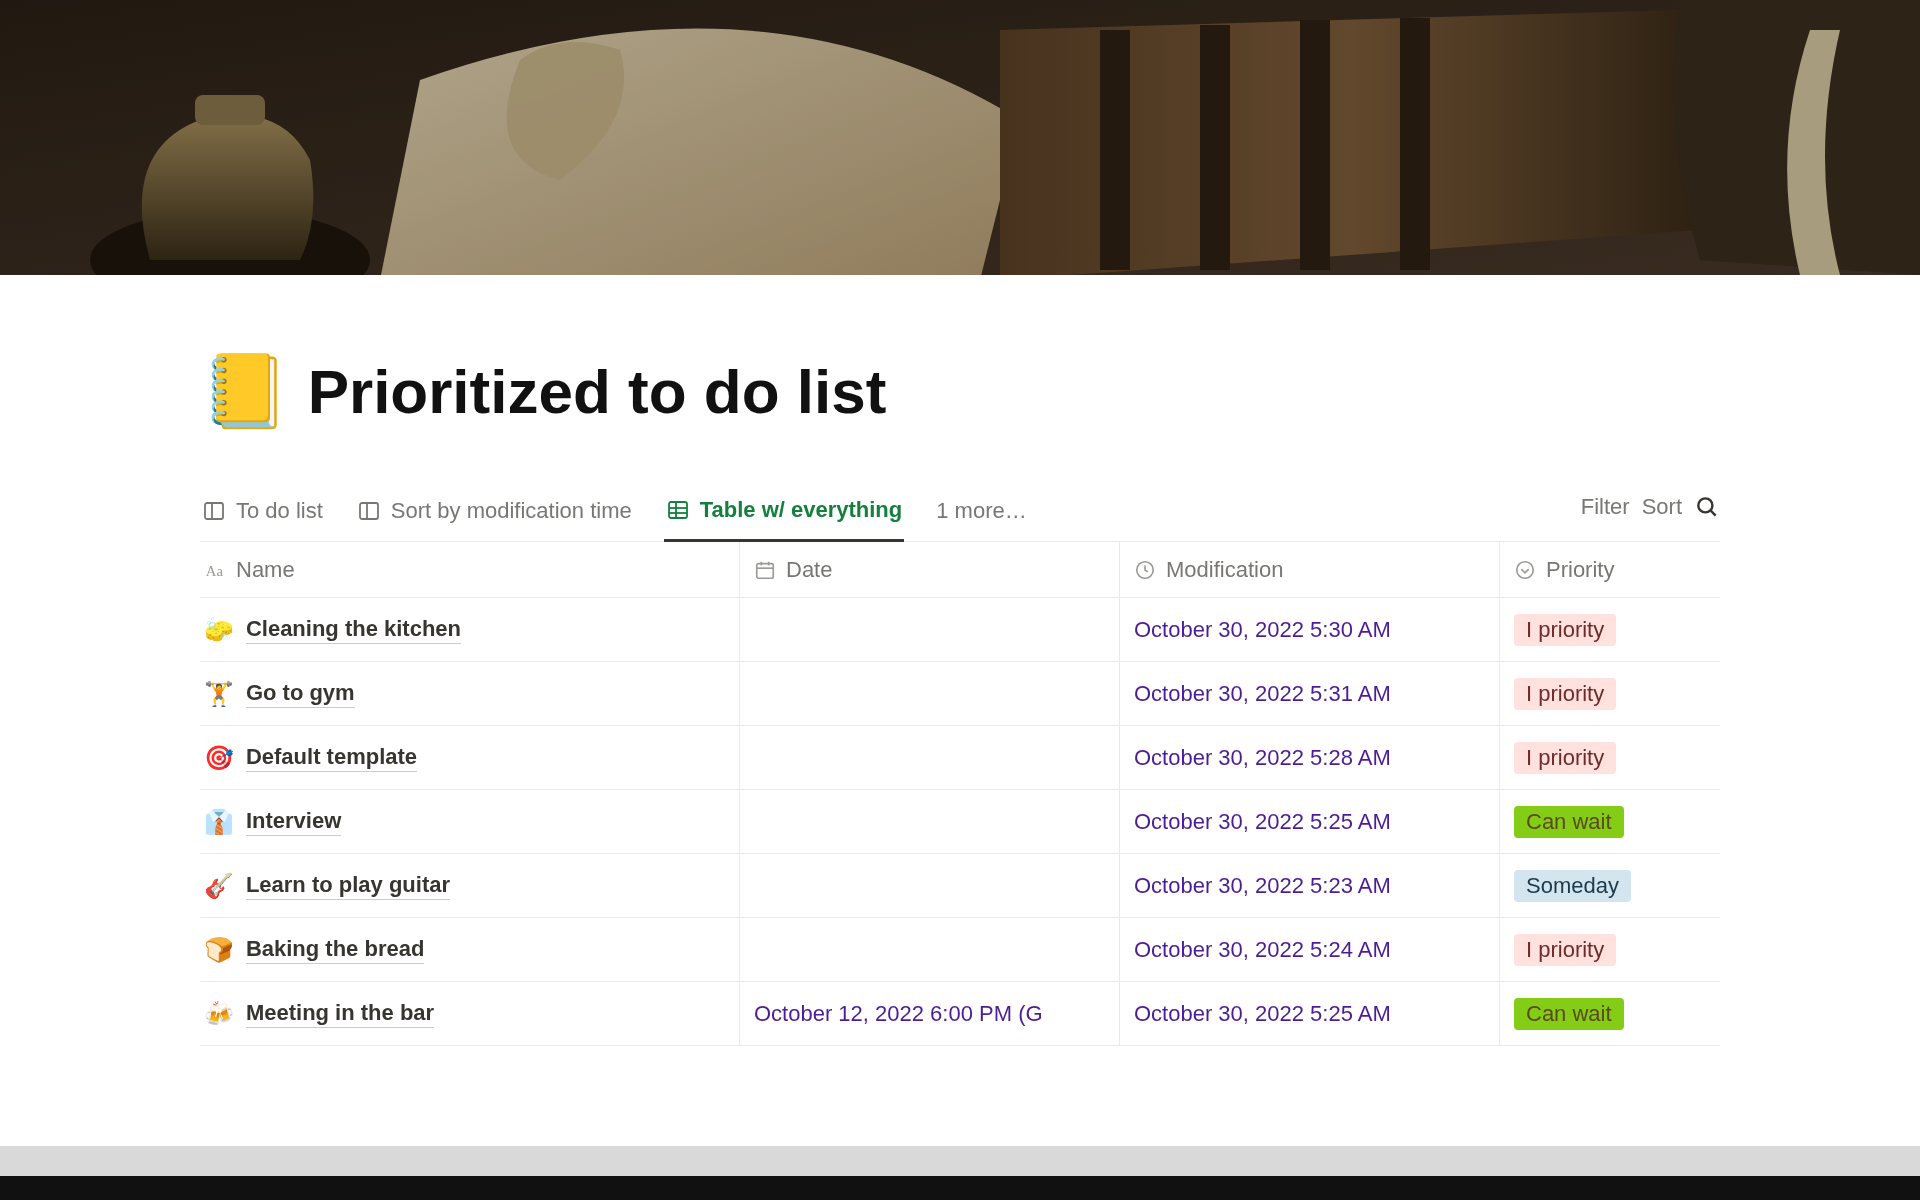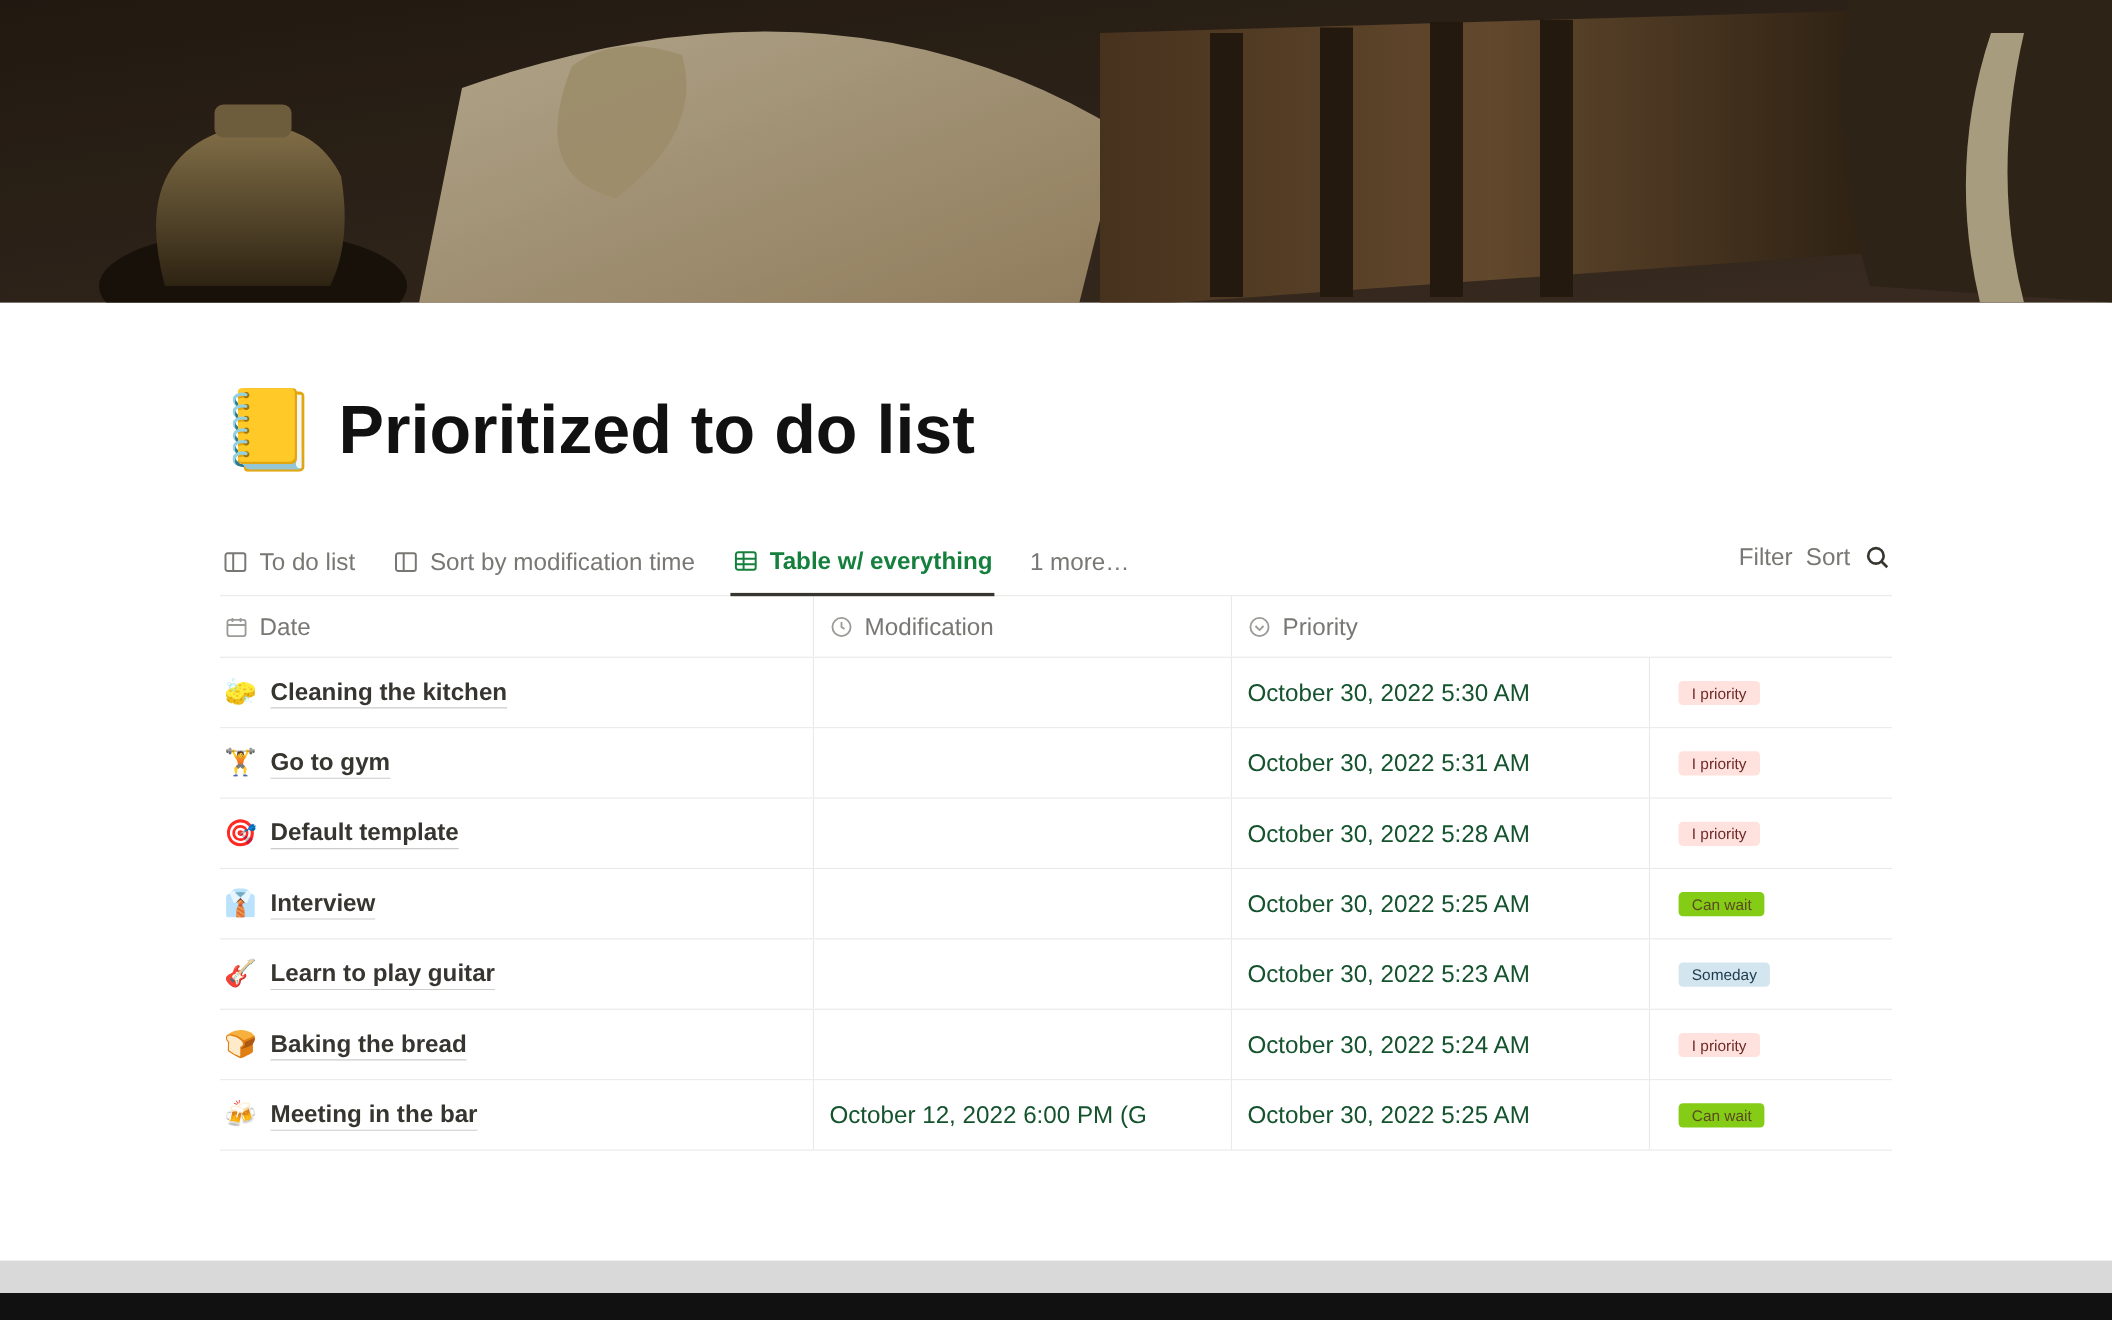--- a/index.html
+++ b/index.html
@@ -111,29 +111,28 @@
   .col-icon { width:22px; height:22px; color:#9b9a97; flex-shrink:0; }
   .col-icon svg { width:100%; height:100%; }
 
   .row-name {
     font-weight:600;
     color:#37352f;
     border-bottom: 1px solid rgba(55,53,47,.25);
     padding-bottom:1px;
   }
   .row-emoji { font-size:24px; margin-right:2px; }
-  .mod-text { color:#14532d; white-space:nowrap; }
+  .mod-text { color:#4c1d95; white-space:nowrap; }
 
   .pill {
     display:inline-flex;
     align-items:center;
     padding: 3px 12px;
     border-radius: 4px;
-    font-size: 14px;
-    margin-left: 12px;
+    font-size: 22px;
   }
   .pill-red    { background:#ffe2dd; color:#6e2b29; }
   .pill-yellow { background:#84cc16; color:#5b4a1f; }
   .pill-blue   { background:#d3e5ef; color:#1d3a4c; }
 
   
   .os-bar {
     position: absolute;
     left: 0; right: 0; bottom: 0;
     height: 54px;
@@ -236,20 +235,28 @@
               <line x1="20" y1="20" x2="15.2" y2="15.2"></line>
           </svg>
         </span>
       </div>
     </div>
 
     <div class="table">
       <div class="thead">
         <div class="cell">
           <span class="col-icon">
+            <svg viewBox="0 0 24 24" fill="currentColor">
+                <text x="2" y="18" font-size="16" font-family="serif">Aa</text>
+              </svg>
+          </span>
+          <span>Name</span>
+        </div>
+        <div class="cell">
+          <span class="col-icon">
             <svg viewBox="0 0 24 24" fill="none" stroke="currentColor" stroke-width="1.8">
               <rect x="3" y="5" width="18" height="16" rx="2"></rect>
                 <line x1="3" y1="10" x2="21" y2="10"></line>
               <line x1="8" y1="3" x2="8" y2="7"></line>
                 <line x1="16" y1="3" x2="16" y2="7"></line>
             </svg>
           </span>
           <span>Date</span>
         </div>
         <div class="cell">

